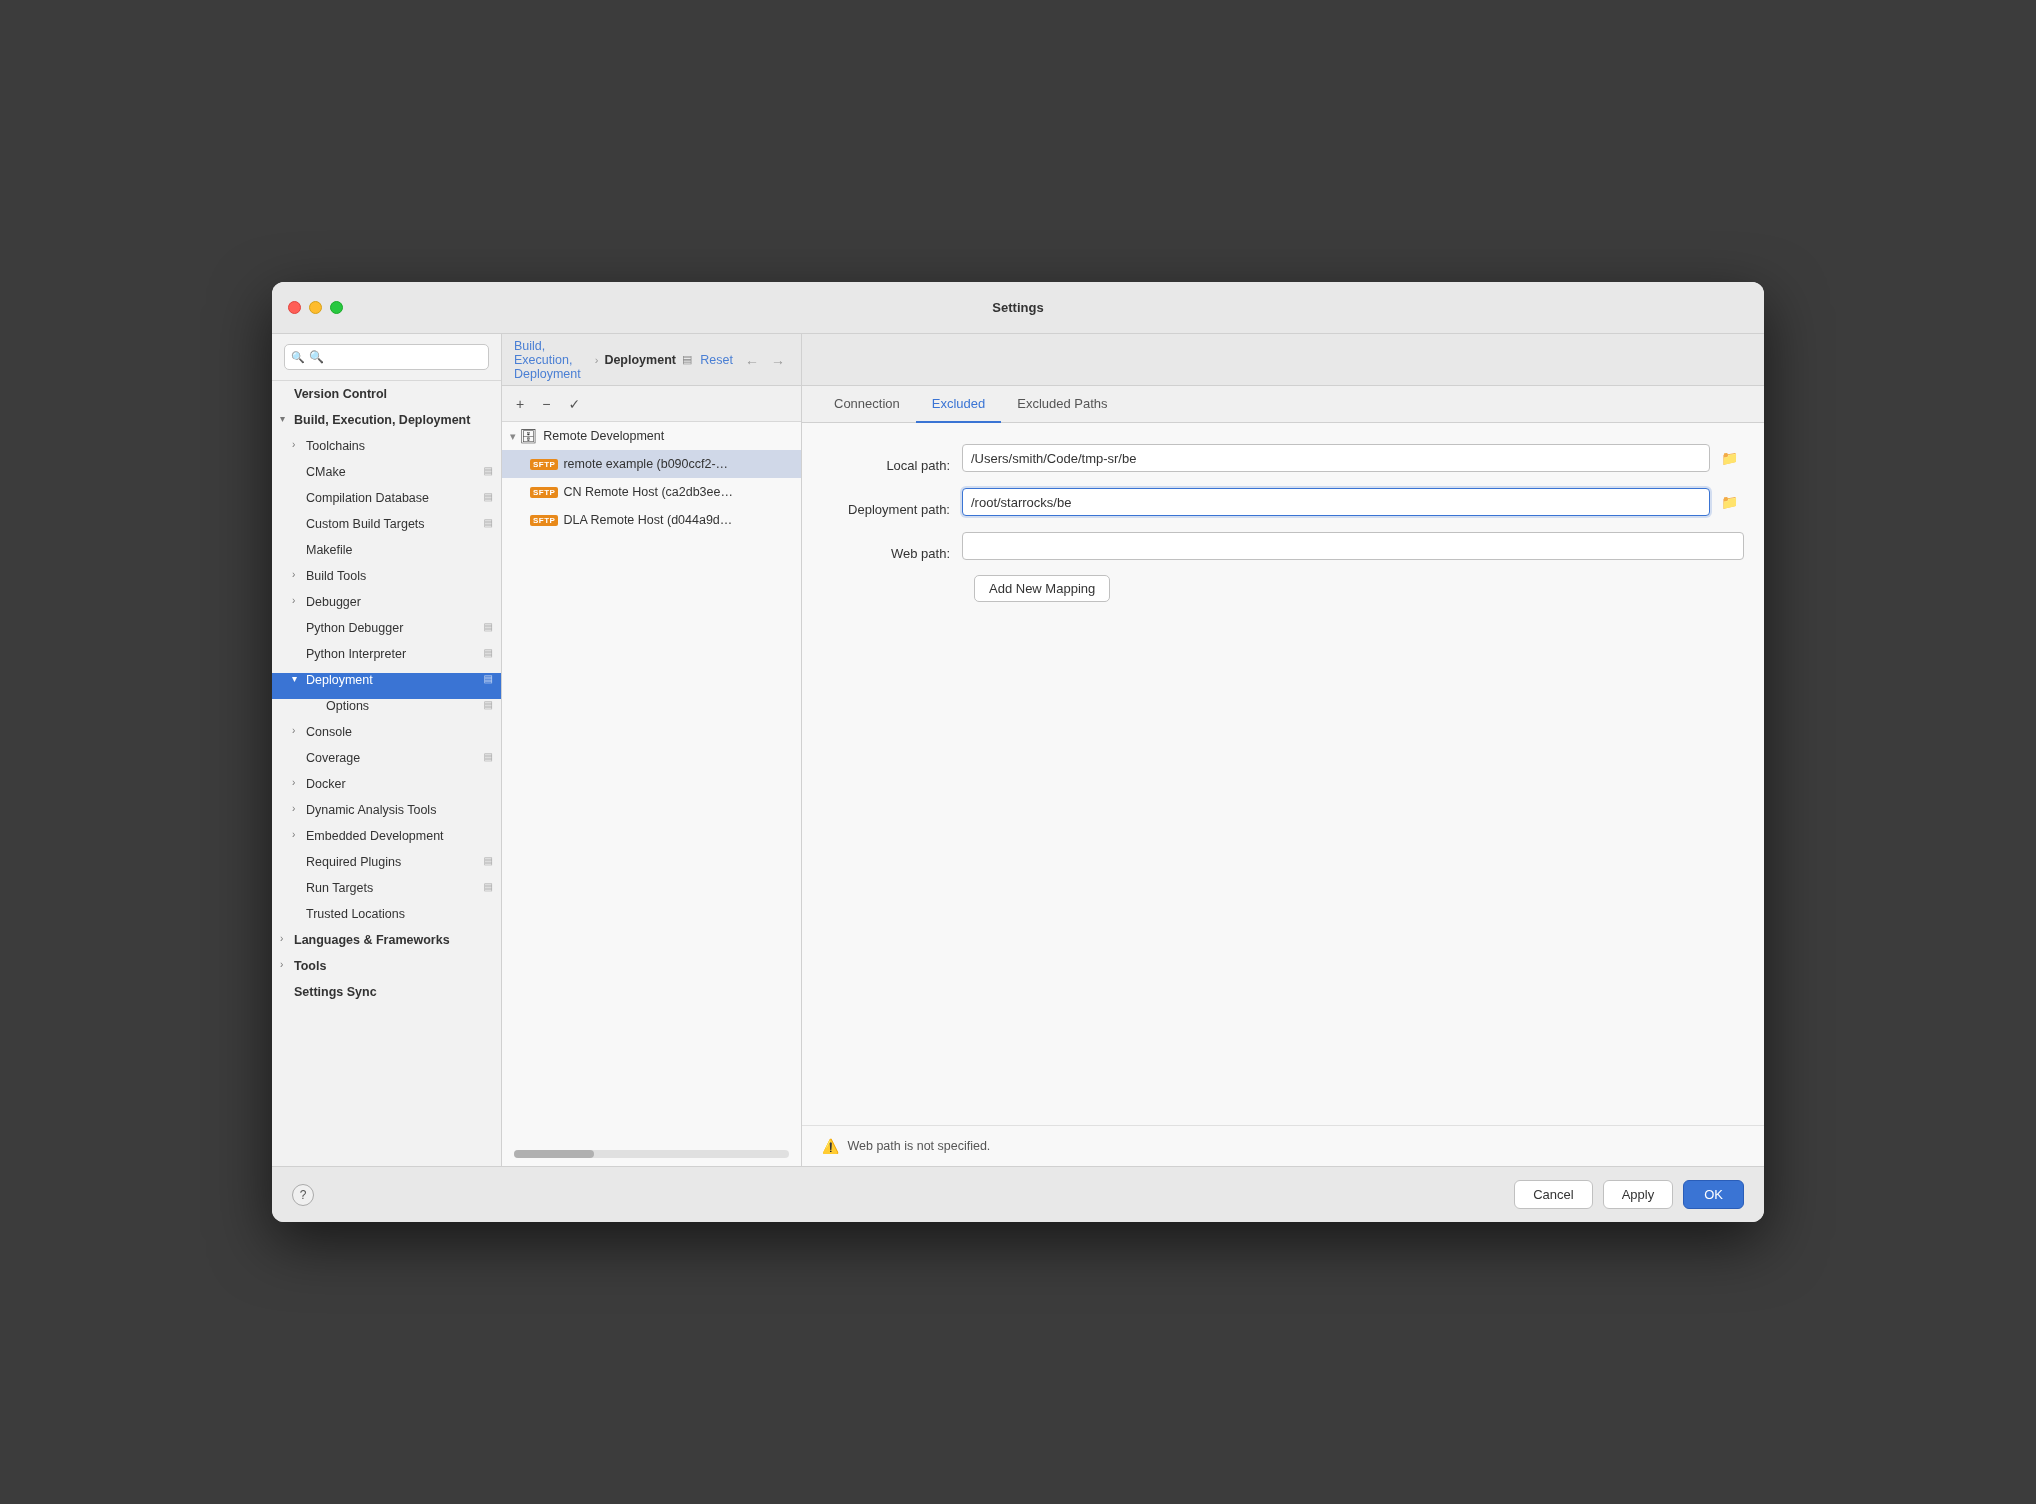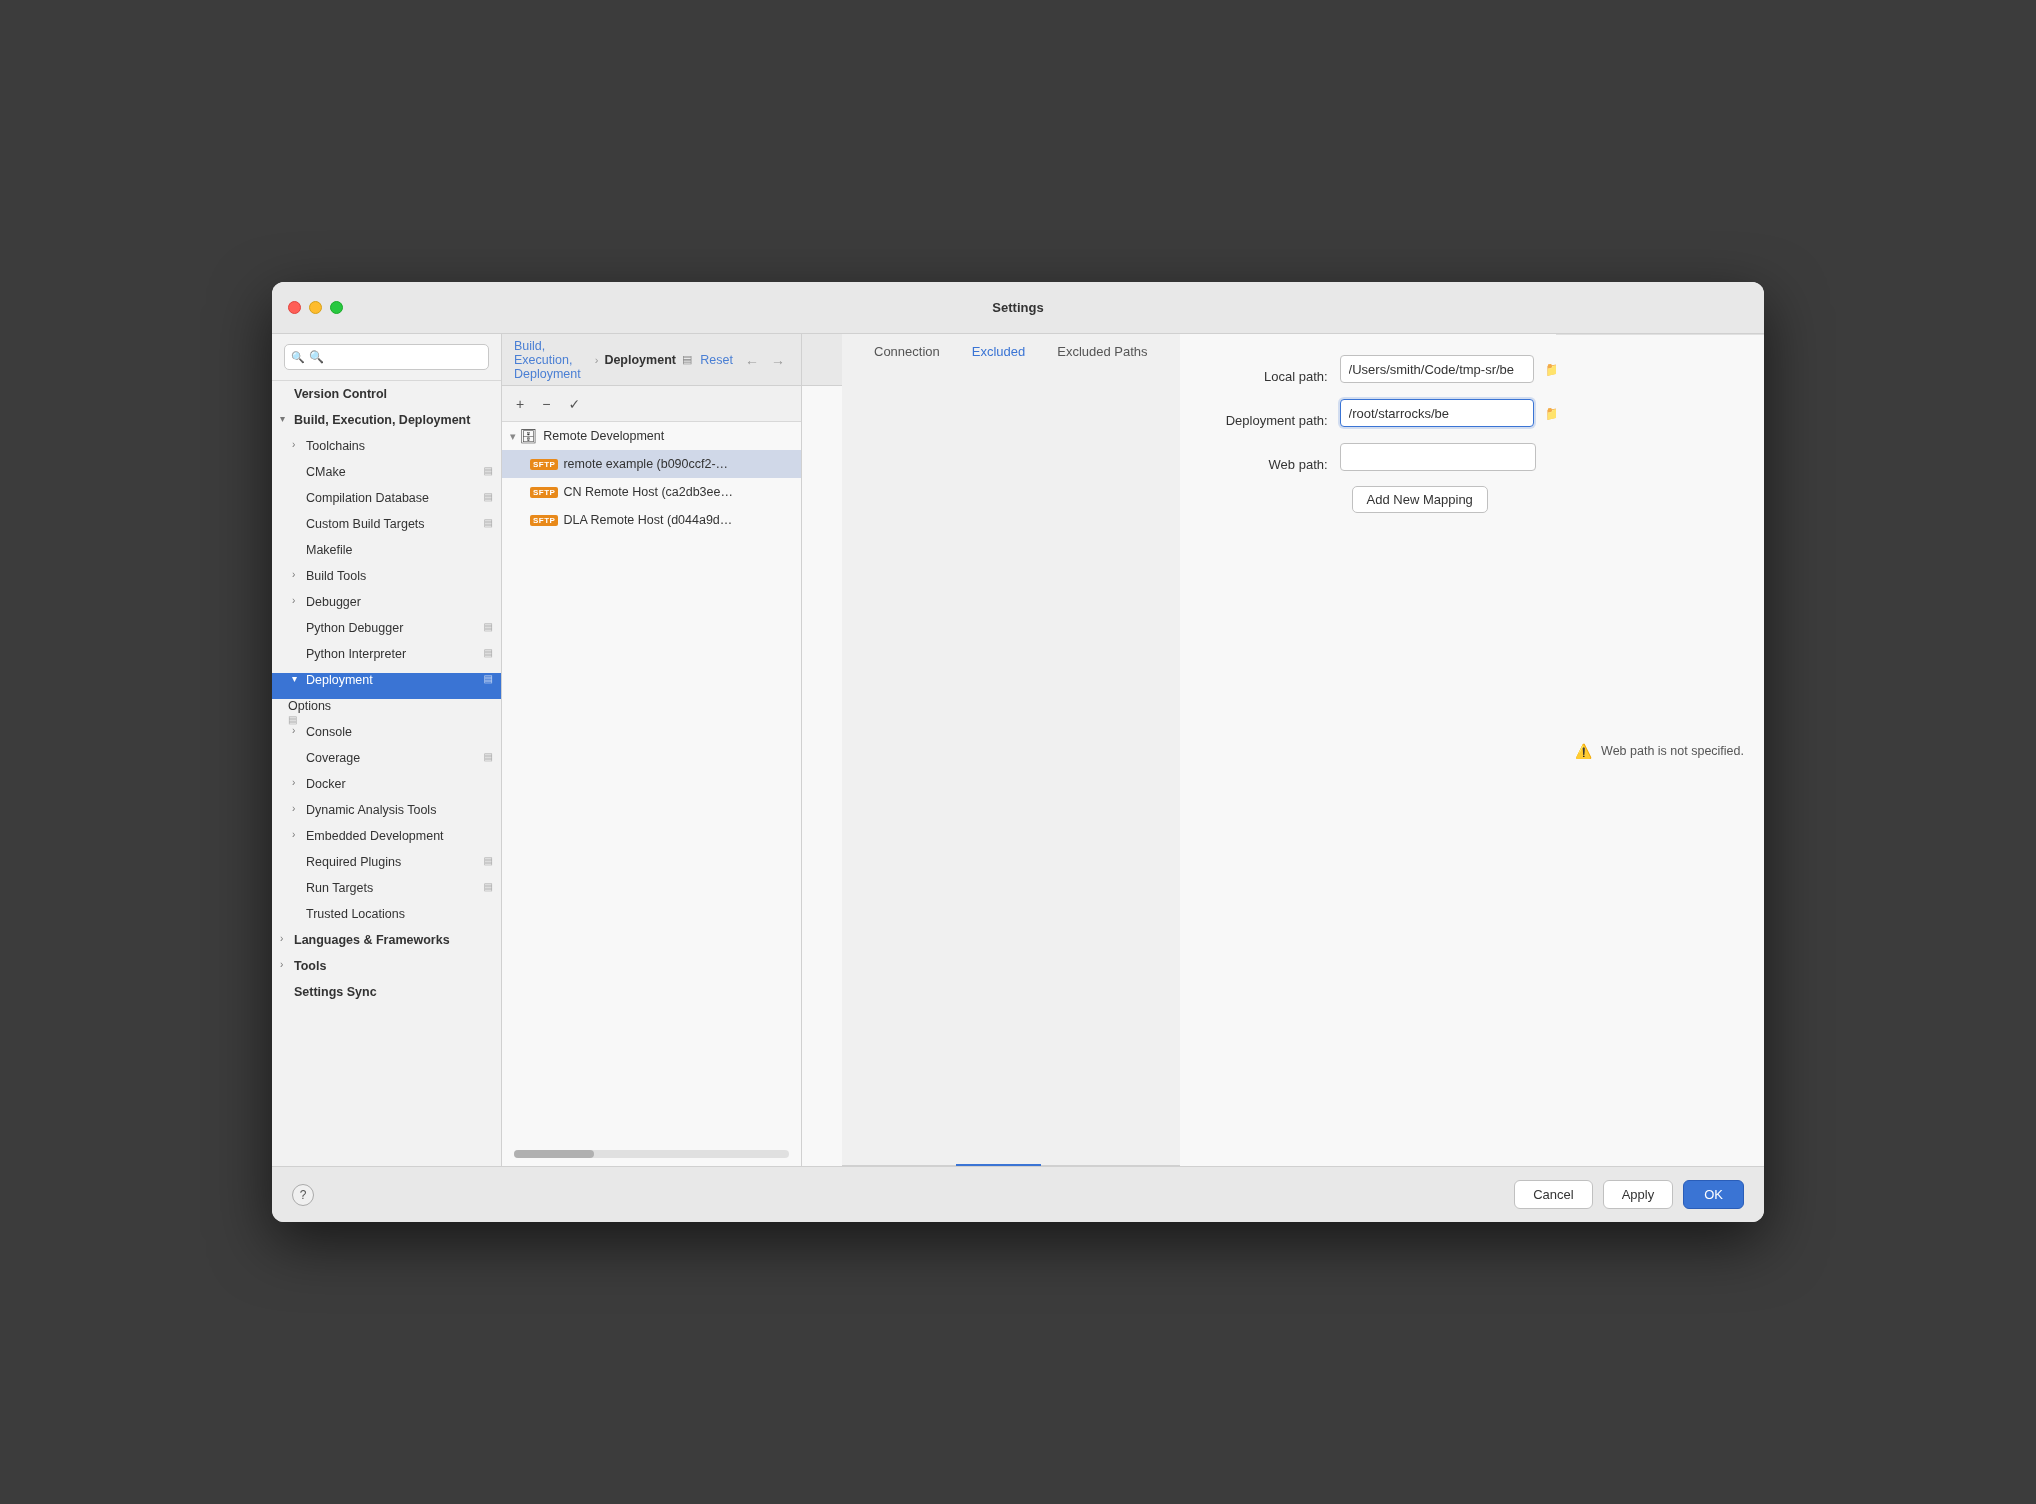--- a/index.html
+++ b/index.html
@@ -118,21 +118,21 @@
       flex-shrink: 0;
     }
     .tree-item.selected .chevron { color: white; }
     .tree-item .item-label { flex: 1; }
     .tree-item .settings-icon {
       color: #aaa;
       font-size: 10px;
     }
     .tree-item.selected .settings-icon { color: rgba(255,255,255,0.7); }
     .indent-1 { padding-left: 20px; }
-    .indent-2 { padding-left: 16px; flex-direction: column; }
+    .indent-2 { padding-left: 40px; }
     .section-header {
       font-weight: 700;
       font-size: 12.5px;
     }
     
     .middle-panel {
       width: 300px;
       background: #f8f8f8;
       border-right: 1px solid #d0d0d0;
       display: flex;
@@ -244,21 +244,21 @@
     .scroll-thumb {
       width: 80px;
       height: 8px;
       background: #b0b0b0;
       border-radius: 4px;
     }
     
     .right-panel {
       flex: 1;
       display: flex;
-      flex-direction: row;
+      flex-direction: column;
       background: #f8f8f8;
     }
     .right-header {
       height: 52px;
       background: #e8e8e8;
       border-bottom: 1px solid #d0d0d0;
       display: flex;
       align-items: center;
       padding: 0 20px;
       justify-content: flex-end;

